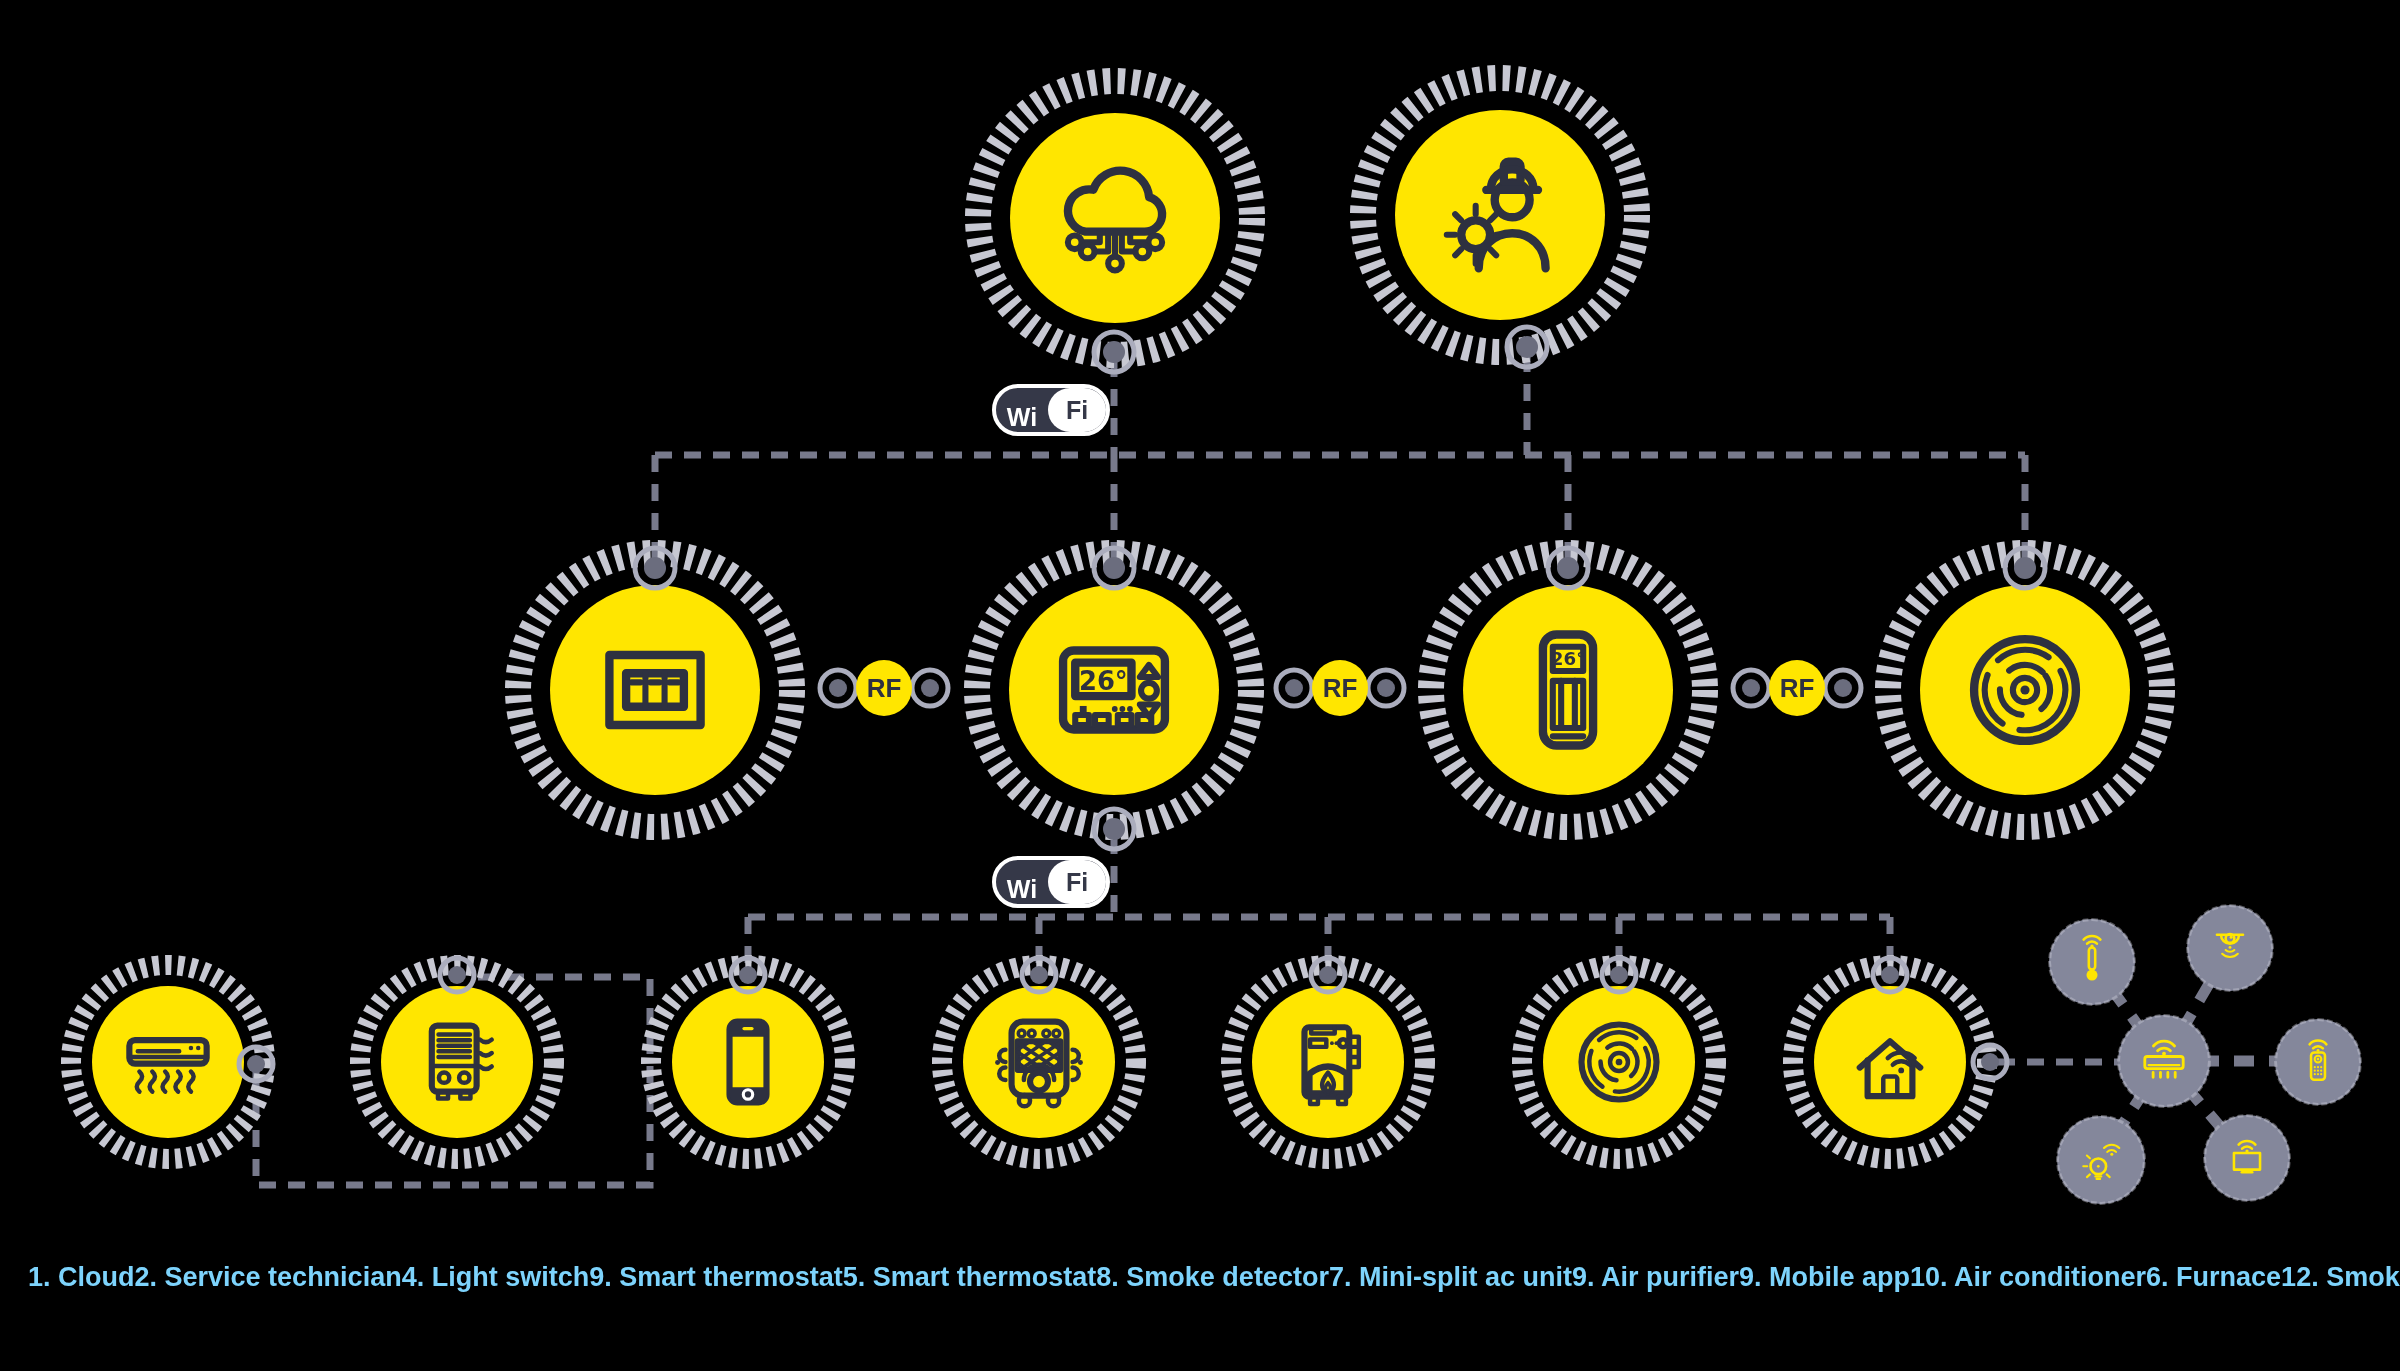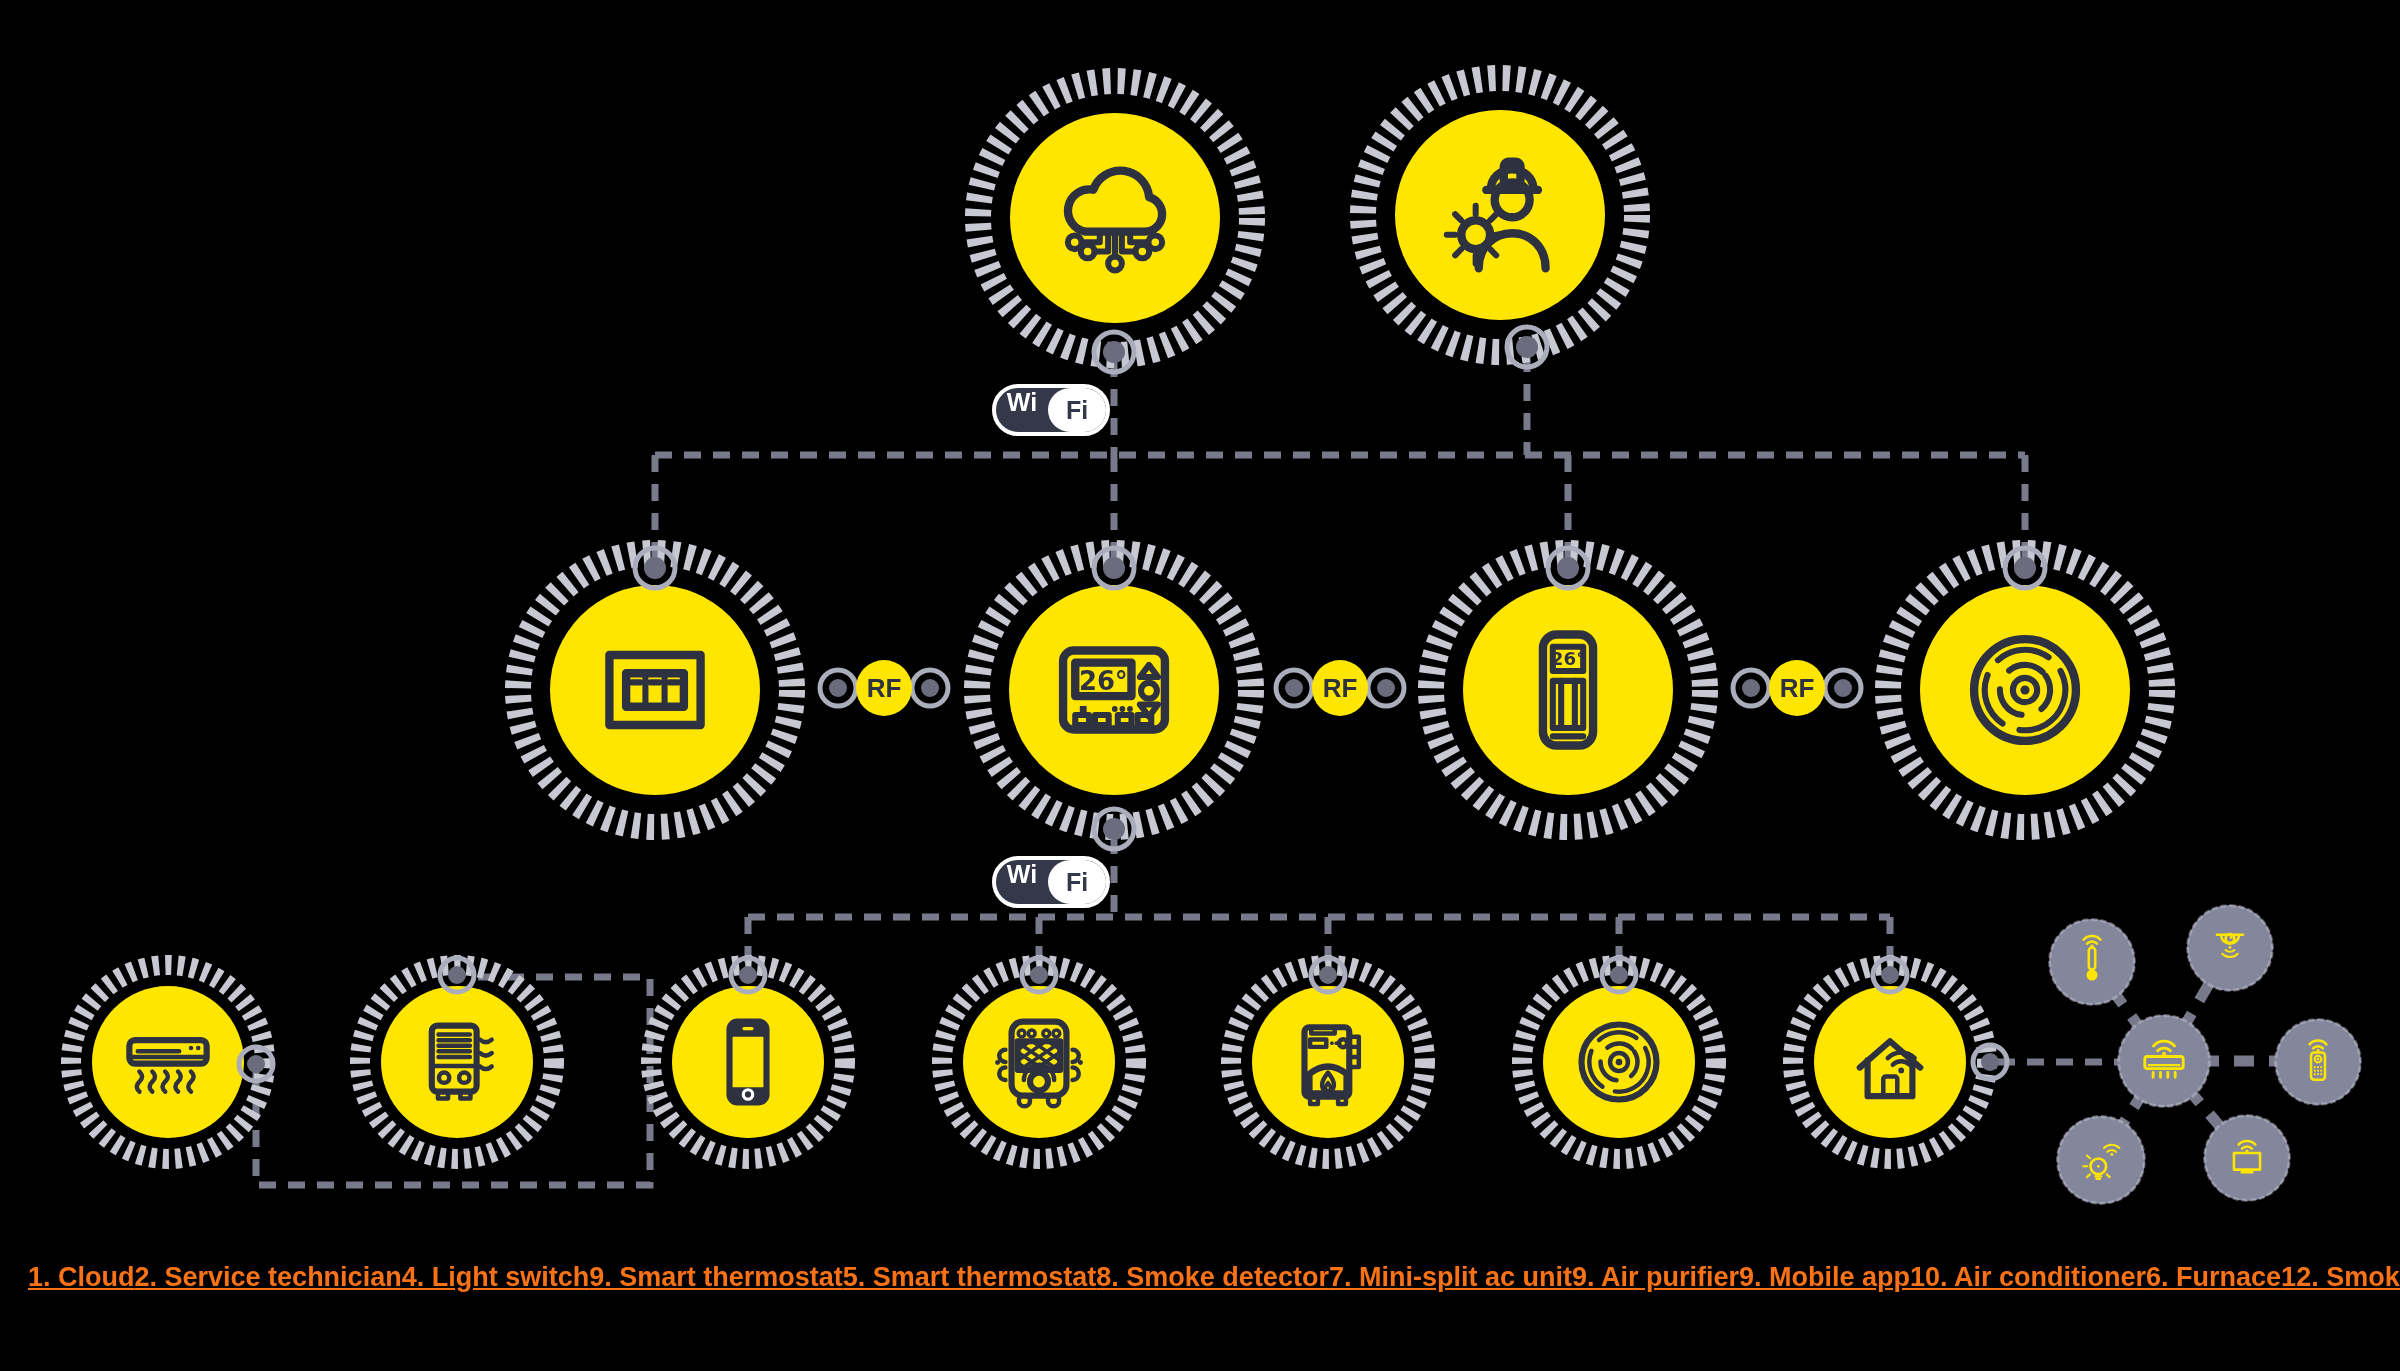--- a/index.html
+++ b/index.html
@@ -28,39 +28,39 @@
   .ic{stroke:#2E3140;fill:none;stroke-width:5.5;stroke-linecap:round;stroke-linejoin:round;}
   .ic .thin{stroke-width:4;}
   .ic .hair{stroke-width:3.2;}
   .ic .f{fill:#2E3140;stroke:none;}
   .ic .fy{fill:#FFE600;stroke:none;}
   .ic .fw{fill:none;stroke:#FFFFFF;stroke-width:2.8;}
   .tmp{fill:#2E3140;stroke:none;font-weight:bold;text-anchor:middle;
        font-family:"DejaVu Sans",sans-serif;}
 
   .pill{position:absolute;z-index:7;width:118px;height:52px;background:#353848;border:4px solid #fff;
-        border-radius:30px;box-sizing:border-box;display:flex;align-items:flex-start;
+        border-radius:30px;box-sizing:border-box;display:flex;align-items:flex-end;
         font-weight:bold;font-size:25px;}
   .pill .wi{flex:1;text-align:center;color:#fff;}
   .pill .fi{width:58px;height:44px;background:#fff;color:#353848;border-radius:22px;
             display:flex;align-items:center;justify-content:center;}
 
   .rf{position:absolute;z-index:7;width:56px;height:56px;border-radius:50%;background:#FFE600;
       color:#2E3140;font-weight:bold;font-size:26px;display:flex;align-items:center;justify-content:center;}
 
   .sat{position:absolute;z-index:3;border-radius:50%;background:#84879B;
        display:flex;align-items:center;justify-content:center;
        outline:3px dashed rgba(205,206,218,0.4);outline-offset:-2px;}
   .icY{stroke:#FFE600;fill:none;stroke-width:5;stroke-linecap:round;stroke-linejoin:round;}
   .icY .fY{fill:#FFE600;stroke:none;}
   .icY .t4{stroke-width:4.4;}
   .icY .t35{stroke-width:3.5;}
 
   .legend{position:absolute;z-index:5;left:28px;right:28px;top:1262px;display:flex;
-          color:#f97316;font-weight:bold;font-size:27px;white-space:nowrap;text-decoration:underline;}
+          color:#7dd3fc;font-weight:bold;font-size:27px;white-space:nowrap;}
 </style>
 </head>
 <body>
 
 <div class="stage">
 
   <svg class="lines">
     <path class="dash" d="M1114,360 V455"></path>
     <path class="dash" d="M655,455 H2025"></path>
     <path class="dash" d="M655,455 V560"></path>

